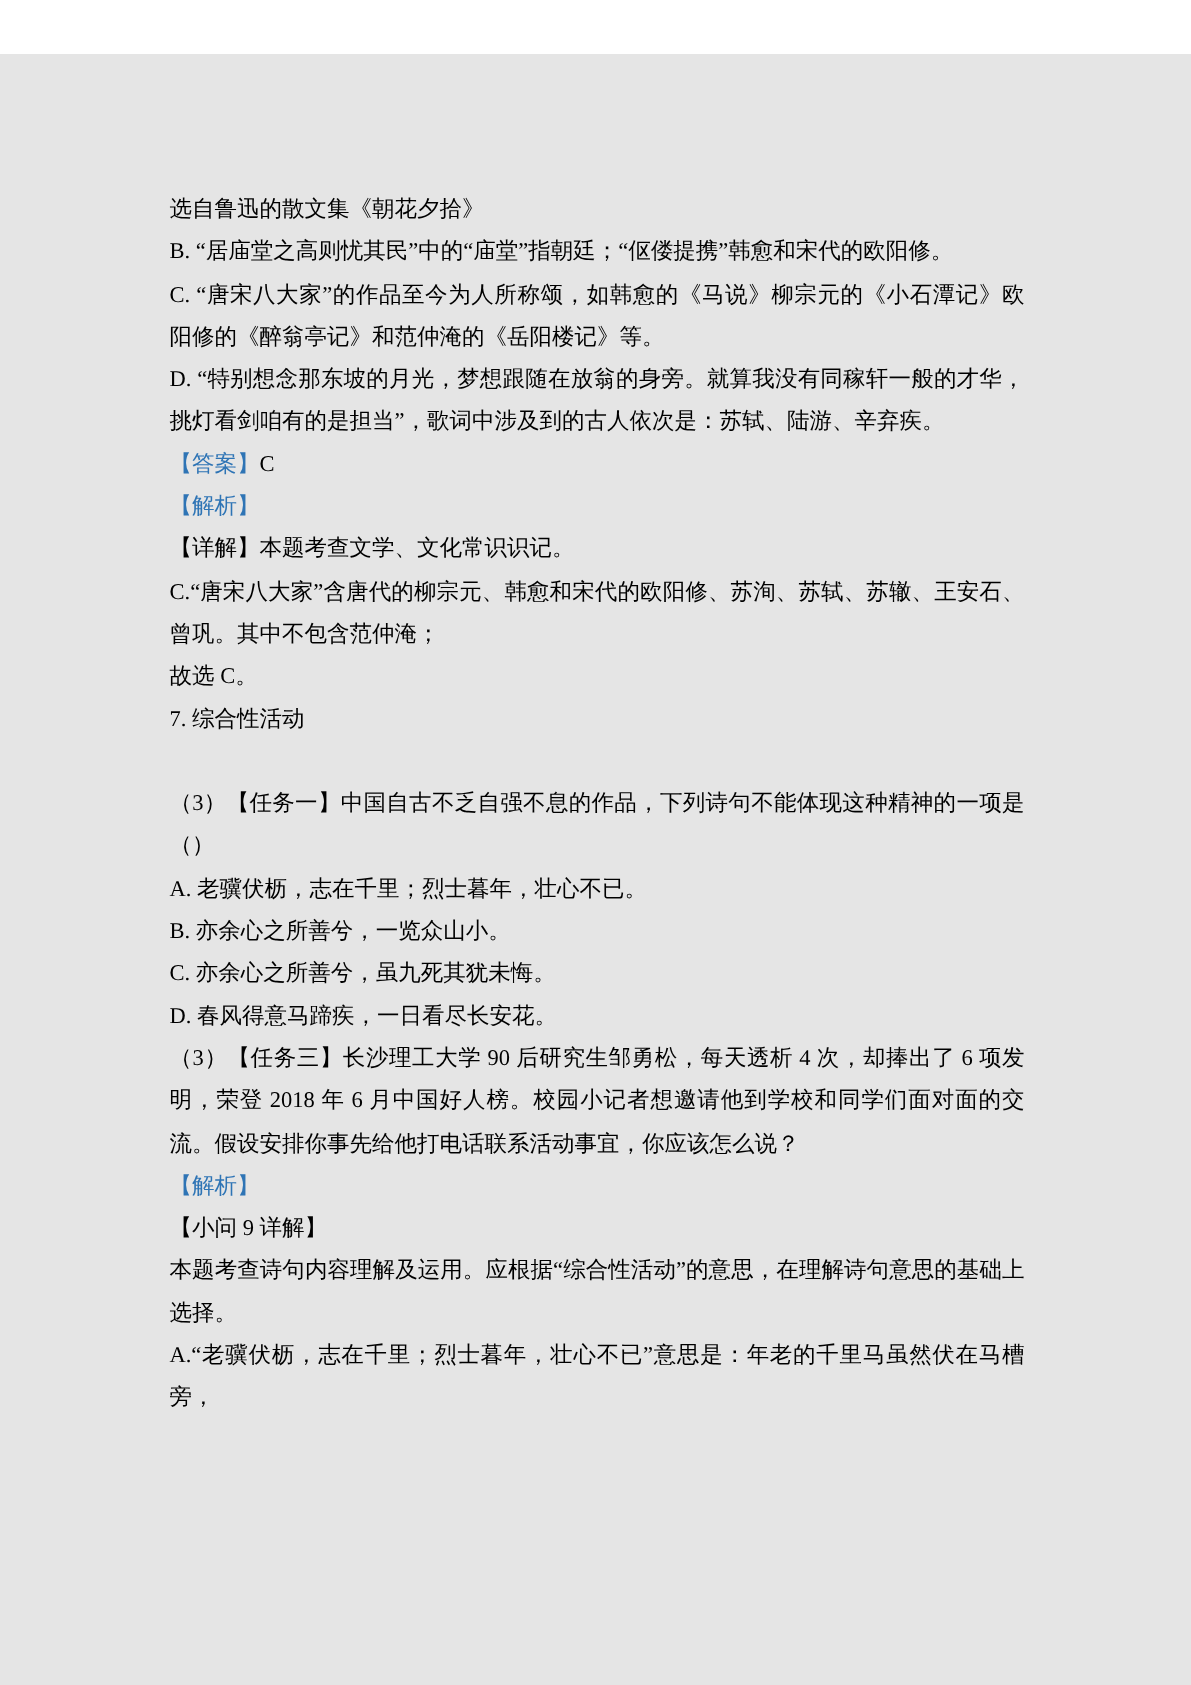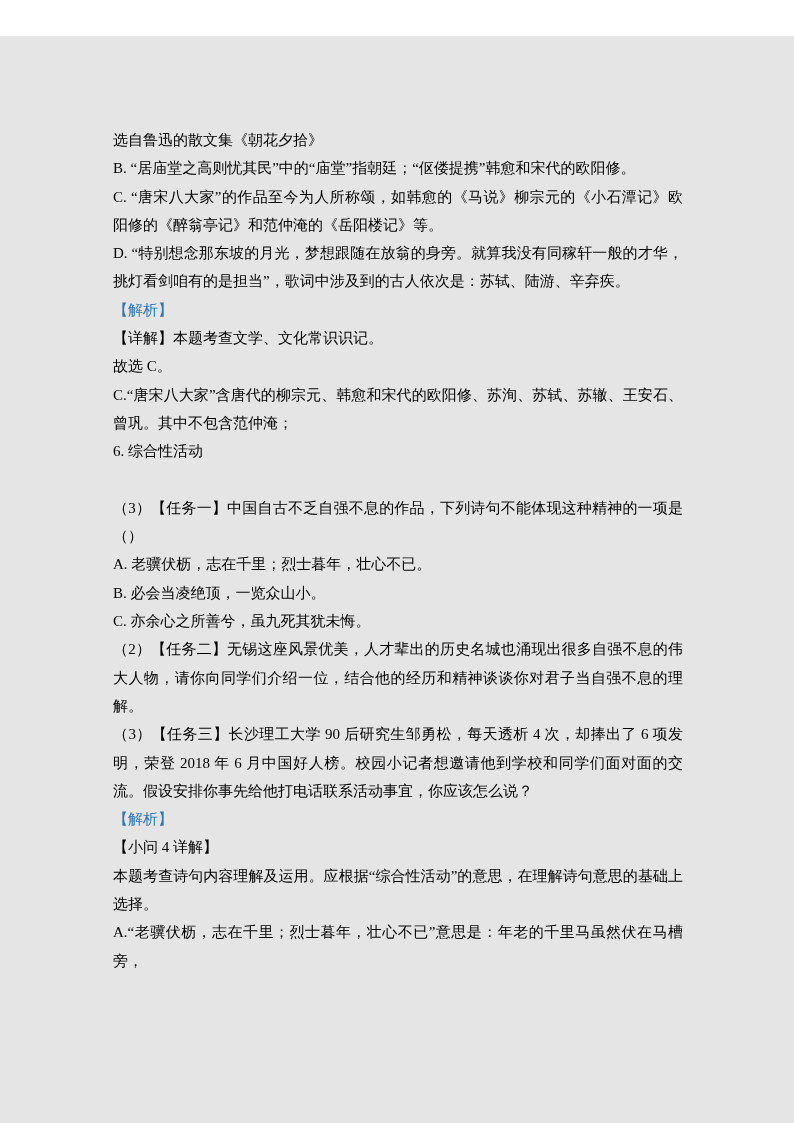--- a/index.html
+++ b/index.html
@@ -32,29 +32,30 @@
   }
 </style>
 </head>
 <body>
 
 <div class="page" style="background: #e5e5e5; color: rgb(0, 0, 0); margin-top: 36px;">
   <p class="para">选自鲁迅的散文集《朝花夕拾》</p>
   <p class="para">B. “居庙堂之高则忧其民”中的“庙堂”指朝廷；“伛偻提携”韩愈和宋代的欧阳修。</p>
   <p class="para">C. “唐宋八大家”的作品至今为人所称颂，如韩愈的《马说》柳宗元的《小石潭记》欧阳修的《醉翁亭记》和范仲淹的《岳阳楼记》等。</p>
   <p class="para">D. “特别想念那东坡的月光，梦想跟随在放翁的身旁。就算我没有同稼轩一般的才华，挑灯看剑咱有的是担当”，歌词中涉及到的古人依次是：苏轼、陆游、辛弃疾。</p>
+  <p class="para"><span class="accent" style="color: rgb(46, 116, 181);">【答案】</span><span>C</span></p>
   <p class="para"><span class="accent" style="color: rgb(46, 116, 181);">【解析】</span><span></span></p>
   <p class="para">【详解】本题考查文学、文化常识识记。</p>
+  <p class="para">C.“唐宋八大家”含唐代的柳宗元、韩愈和宋代的欧阳修、苏洵、苏轼、苏辙、王安石、曾巩。其中不包含范仲淹；</p>
   <p class="para">故选 C。</p>
-  <p class="para">C.“唐宋八大家”含唐代的柳宗元、韩愈和宋代的欧阳修、苏洵、苏轼、苏辙、王安石、曾巩。其中不包含范仲淹；</p>
-  <p class="para">6. 综合性活动</p>
+  <p class="para">7. 综合性活动</p>
   <p class="para"></p>
   <p class="para">（3）【任务一】中国自古不乏自强不息的作品，下列诗句不能体现这种精神的一项是（）</p>
   <p class="para">A. 老骥伏枥，志在千里；烈士暮年，壮心不已。</p>
-  <p class="para">B. 必会当凌绝顶，一览众山小。</p>
+  <p class="para">B. 亦余心之所善兮，一览众山小。</p>
   <p class="para">C. 亦余心之所善兮，虽九死其犹未悔。</p>
-  <p class="para">（2）【任务二】无锡这座风景优美，人才辈出的历史名城也涌现出很多自强不息的伟大人物，请你向同学们介绍一位，结合他的经历和精神谈谈你对君子当自强不息的理解。</p>
+  <p class="para">D. 春风得意马蹄疾，一日看尽长安花。</p>
   <p class="para">（3）【任务三】长沙理工大学 90 后研究生邹勇松，每天透析 4 次，却捧出了 6 项发明，荣登 2018 年 6 月中国好人榜。校园小记者想邀请他到学校和同学们面对面的交流。假设安排你事先给他打电话联系活动事宜，你应该怎么说？</p>
   <p class="para"><span class="accent" style="color: rgb(46, 116, 181);">【解析】</span><span></span></p>
-  <p class="para">【小问 4 详解】</p>
+  <p class="para">【小问 9 详解】</p>
   <p class="para">本题考查诗句内容理解及运用。应根据“综合性活动”的意思，在理解诗句意思的基础上选择。</p>
   <p class="para">A.“老骥伏枥，志在千里；烈士暮年，壮心不已”意思是：年老的千里马虽然伏在马槽旁，</p>
 </div>
 
 </body></html>

